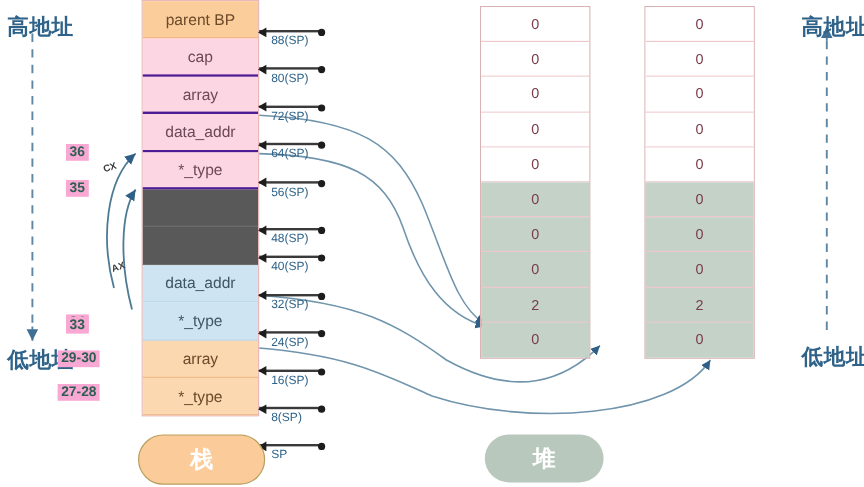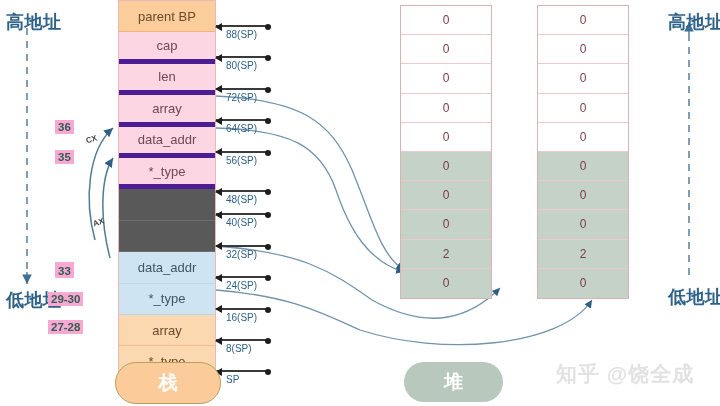--- a/index.html
+++ b/index.html
@@ -11,21 +11,21 @@
 
   
   .addr-label{color:#2e6288;font-size:18px;font-weight:700;letter-spacing:.5px;
               white-space:nowrap;}
 
   
   #stack-table{left:118px;top:0px;width:98px;border:1px solid #e9b9b9;
                box-sizing:border-box;}
   .srow{height:31.4px;display:flex;align-items:center;justify-content:center;
         font-size:13px;color:#5d4452;box-sizing:border-box;
-        border-bottom:5px solid #4c1d95;}
+        border-bottom:2px solid #4c1d95;}
   .srow:last-child{border-bottom:none;}
   .srow.orange-top{background:#fbcd9b;color:#6b4a2a;border-bottom:1px solid #f3b27c;}
   .srow.pink{background:#fcd6e2;color:#6d4856;}
   .srow.dark{background:#595959;border-bottom:1px solid #6d6d6d;}
   .srow.blue{background:#cfe4f2;color:#3f5666;border-bottom:1px solid #b9d6ea;}
   .srow.orange{background:#fcd8b0;color:#6b4a2a;border-bottom:1px solid #f2bd8e;}
 
   
   .heap-table{width:92px;border:1px solid #d9b3b3;box-sizing:border-box;}
   .hrow{height:29.2px;display:flex;align-items:center;justify-content:center;
@@ -124,23 +124,20 @@
   <div class="abs addr-label" style="left:668px;top:285px;">低地址</div>
 
   <div class="abs" id="stack-table">
       <div class="srow orange-top">
         <span>parent BP</span>
       </div>
       <div class="srow pink">
         <span>cap</span>
       </div>
       <div class="srow pink">
-        <span>len</span>
-      </div>
-      <div class="srow pink">
         <span>array</span>
       </div>
       <div class="srow pink">
         <span>data_addr</span>
       </div>
       <div class="srow pink">
         <span>*_type</span>
       </div>
       <div class="srow dark">
         <span></span>
@@ -320,15 +317,14 @@
         <span>2</span>
       </div>
       <div class="hrow green">
         <span>0</span>
       </div>
     </div>
 
   <div class="pill" id="pill-stack">栈</div>
   <div class="pill" id="pill-heap">堆</div>
 
-  <div class="abs" id="watermark">知乎 @饶全成</div>
 
 </div>
 
 </body></html>

